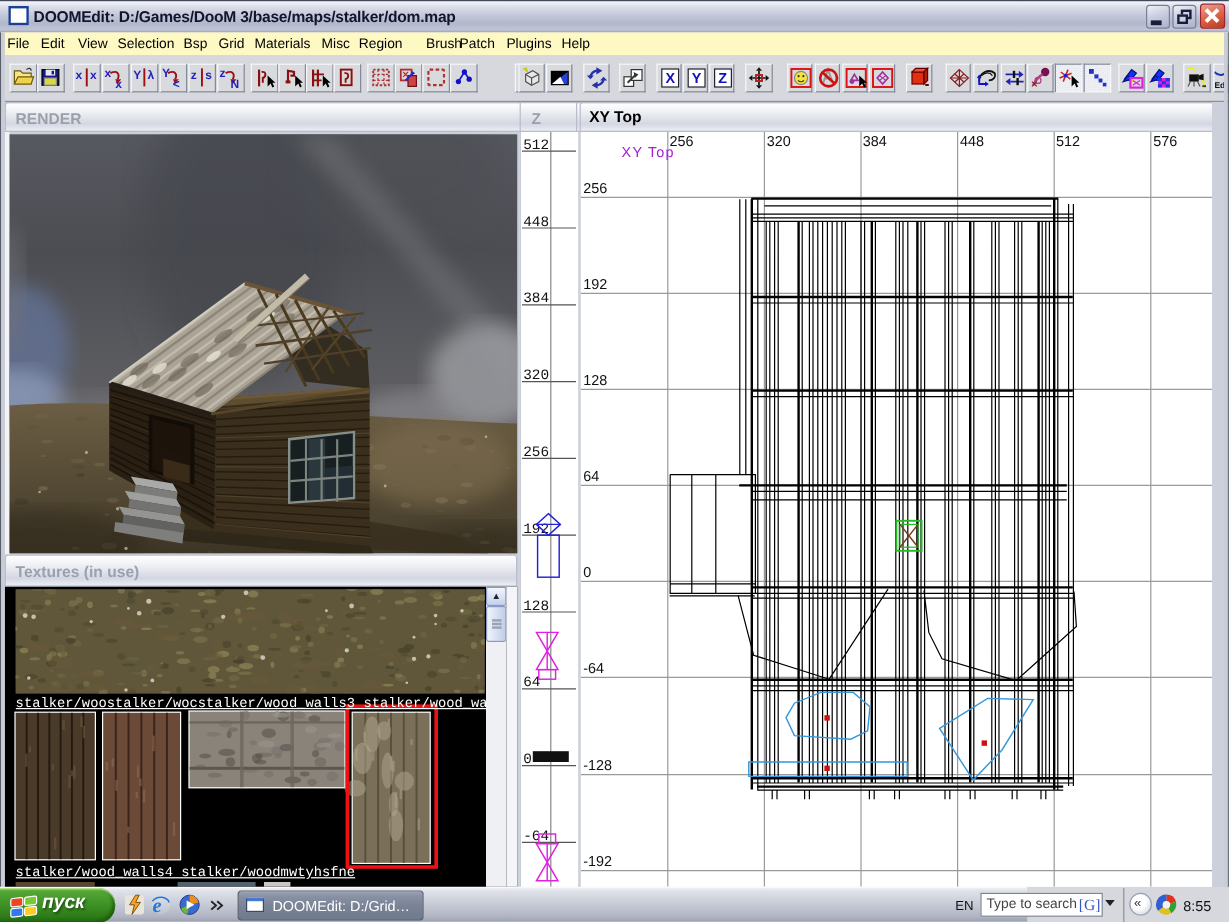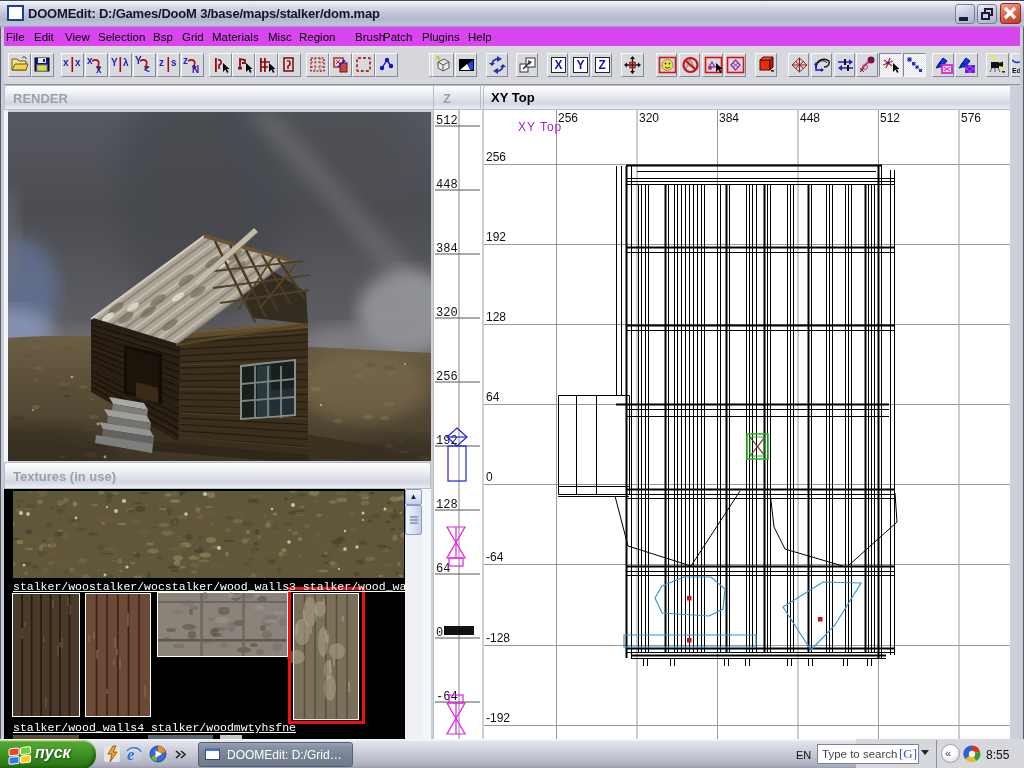--- a/index.html
+++ b/index.html
@@ -2,21 +2,21 @@
 <html><head>
 <meta charset="utf-8">
 <style>
 html,body{margin:0;padding:0;width:1024px;height:768px;overflow:hidden;background:#d6d8de;font-family:"Liberation Sans",sans-serif;}
 *{box-sizing:border-box;}
 .abs{position:absolute;}
 #titlebar{left:0;top:0;width:1024px;height:27px;background:linear-gradient(#f5f6fa 0%,#dcdfe9 18%,#c3c8d8 45%,#b2b8cc 70%,#c0c5d6 92%,#98a0b8 100%);border-top:1px solid #42475a;}
 #titletext{left:28px;top:6px;font-size:13px;font-weight:bold;color:#14142e;letter-spacing:-0.2px;}
 .capbtn{top:4px;width:20px;height:20px;border-radius:3px;border:1px solid #788098;background:linear-gradient(160deg,#f0f2f8 0%,#ccd1e2 40%,#aab1ca 100%);}
 #btnclose{left:1000px;top:3px;width:21px;height:21px;border-radius:3px;border:1px solid #923;background:linear-gradient(160deg,#efa28e 0%,#dd6a4c 45%,#bc3c20 100%);}
-#menubar{left:0;top:27px;width:1024px;height:19px;background:#d946ef;}
+#menubar{left:0;top:27px;width:1024px;height:19px;background:#fef9c3;}
 .mi{position:absolute;top:4px;font-size:11.5px;color:#000;}
 #toolbar{left:0;top:46px;width:1024px;height:39px;background:#d6d8de;border-bottom:1px solid #8c919e;}
 .tb{position:absolute;top:7px;width:23px;height:24px;background:#d9dade;border:1px solid;border-color:#f6f7f9 #83889a #83889a #f6f7f9;}
 .tbp{background:#e7e9ef;border-color:#83889a #f6f7f9 #f6f7f9 #83889a;}
 #client{left:0;top:85px;width:1024px;height:654px;background:#ccd0da;}
 .panecap{background:linear-gradient(#ffffff 0%,#f0f1f5 30%,#d4d7e2 75%,#eceef4 100%);border:1px solid #b9bdca;border-radius:3px 3px 0 0;}
 .captext{font-size:13px;font-weight:bold;color:#9aa0ac;}
 #taskbar{left:0;top:739px;width:856px;height:29px;background:linear-gradient(#eff1f4 0%,#dfe2e9 8%,#c3c7d2 55%,#b1b5c3 85%,#9ba0b1 100%);border-top:1px solid #f8f9fb;}
 </style>
 </head>

